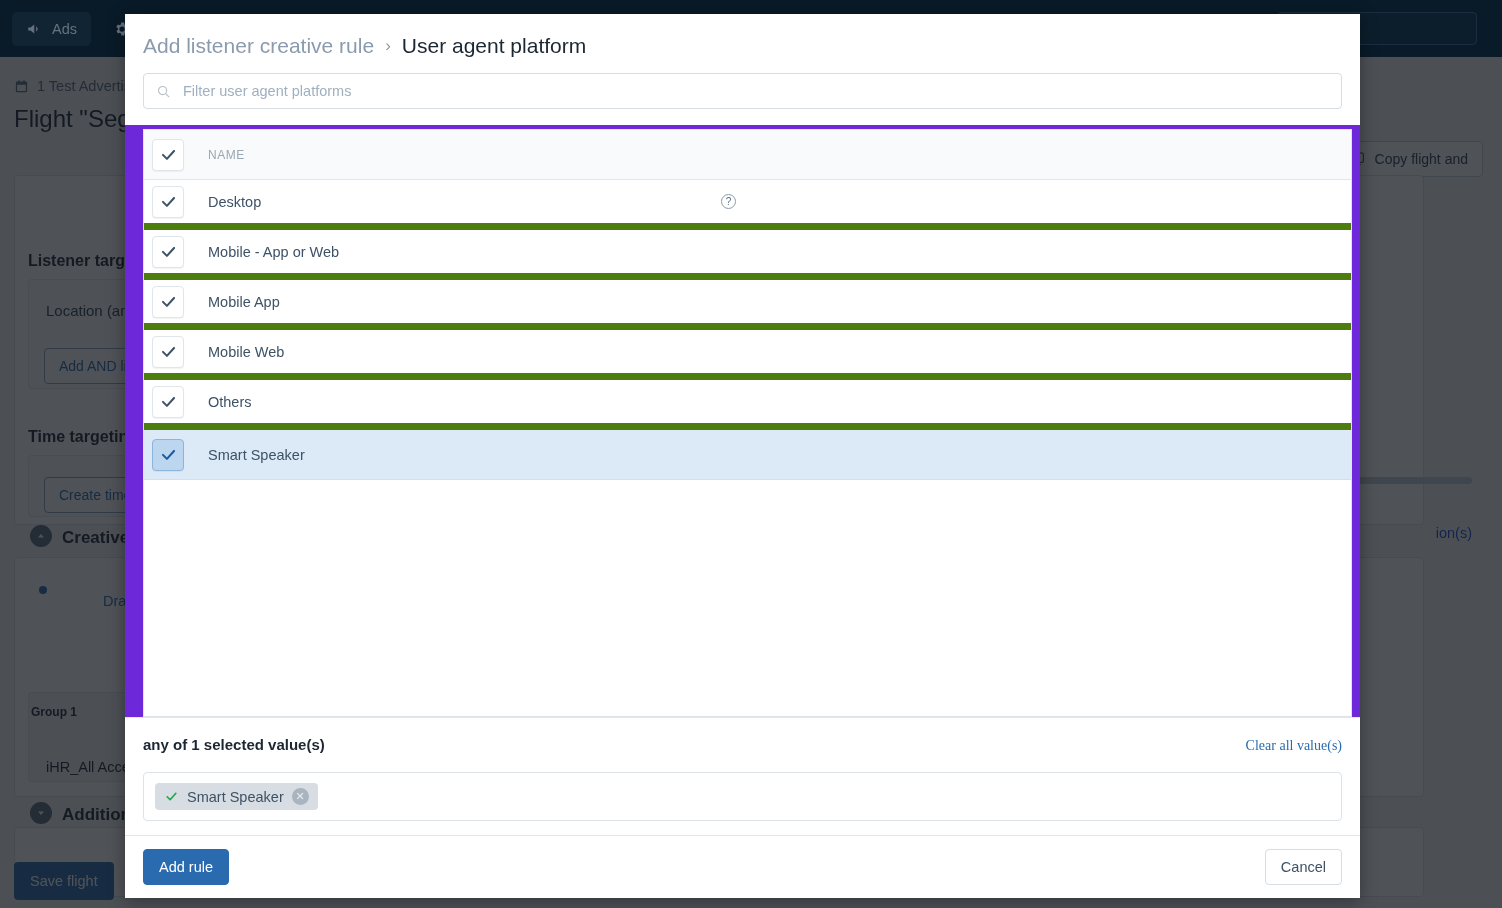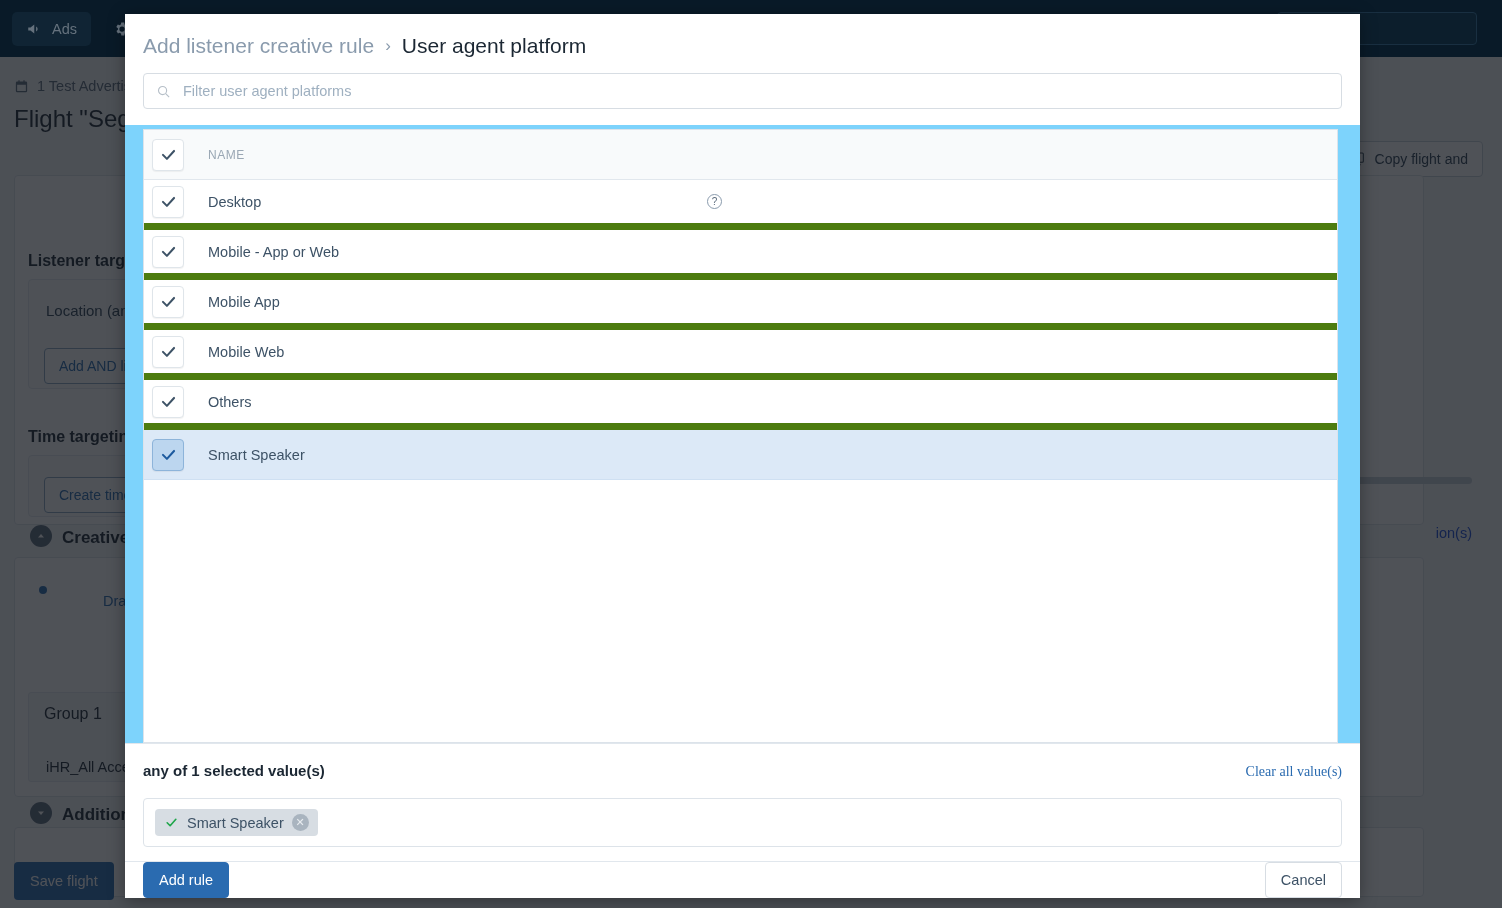--- a/index.html
+++ b/index.html
@@ -88,21 +88,21 @@
     background: #5b6b7c; display: flex; align-items: center; justify-content: center;
   }
   .collapse-icon svg { width: 12px; height: 12px; fill: #fff; }
   .draft-dot { position: absolute; width: 8px; height: 8px; border-radius: 50%; background: #2a6bb0; }
   .draft-label { position: absolute; color: #2a6bb0; font-size: 14.5px; white-space: nowrap; }
   #group-box {
     position: absolute; left: 28px; top: 635px;
     width: 1180px; height: 90px;
     background: #f3f5f7; border: 1px solid #e3e8ed; border-radius: 3px;
   }
-  #group-title { position: absolute; left: 44px; top: 648px; font-size: 16px; font-weight: normal; color: #1b2733; }
+  #group-title { position: absolute; left: 31px; top: 648px; font-size: 12px; font-weight: bold; color: #1b2733; }
   #group-item  { position: absolute; left: 46px; top: 702px; font-size: 14.5px; color: #1b2733; white-space: nowrap; }
   #progress-bar {
     position: absolute; right: 30px; top: 420px; width: 240px; height: 7px;
     border-radius: 4px; background: #c6cfd8;
   }
   #impressions-txt { position: absolute; right: 30px; top: 468px; font-size: 14.5px; color: #1d4ed8; white-space: nowrap; }
   #save-flight {
     position: absolute; left: 14px; top: 805px;
     background: #2a6bb0; color: #fff; font-size: 14.5px;
     padding: 11px 16px; border-radius: 4px; white-space: nowrap;
@@ -146,22 +146,22 @@
   #filter-box .srch { width: 15px; height: 15px; display: inline-flex; flex: none; }
   #filter-box .srch svg { width: 100%; height: 100%; fill: none; stroke: #b6bfc8; stroke-width: 1.8; }
   #filter-input {
     flex: 1; border: none; outline: none; background: transparent;
     font-family: inherit; font-size: 14.5px; color: #000000;
   }
   #filter-input::placeholder { color: #9fb0c0; }
 
   #list-region {
     flex: 1;
-    background: #7dd3fc;
-    padding: 4px 22px 0 18px;
+    background: #6d28d9;
+    padding: 4px 8px 0 18px;
     display: flex; flex-direction: column;
     min-height: 0;
   }
   #list-box {
     flex: 1;
     background: #fff;
     border: 1px solid #dce3ea;
     overflow: hidden;
     min-height: 0;
   }
@@ -229,21 +229,21 @@
   .chip .chk svg { width: 100%; height: 100%; fill: none; stroke: #1ea64a; stroke-width: 3; stroke-linecap: round; stroke-linejoin: round; }
   .chip .rm {
     width: 17px; height: 17px; border-radius: 50%;
     background: #a9b4bf; color: #e8ecf0;
     font-size: 11px; line-height: 17px; text-align: center;
     flex: none; font-family: "Liberation Sans", sans-serif;
   }
 
   #modal-footer {
     border-top: 1px solid #e1e7ed;
-    padding: 0 18px;
+    padding: 13px 18px;
     display: flex; align-items: center; gap: 11px;
   }
   .btn-primary {
     background: #2a6bb0; color: #fff;
     border: 1px solid #2a6bb0; border-radius: 4px;
     font-family: inherit; font-size: 14.5px;
     padding: 9px 15px; cursor: pointer; white-space: nowrap;
   }
   .btn-default {
     margin-left: auto;

